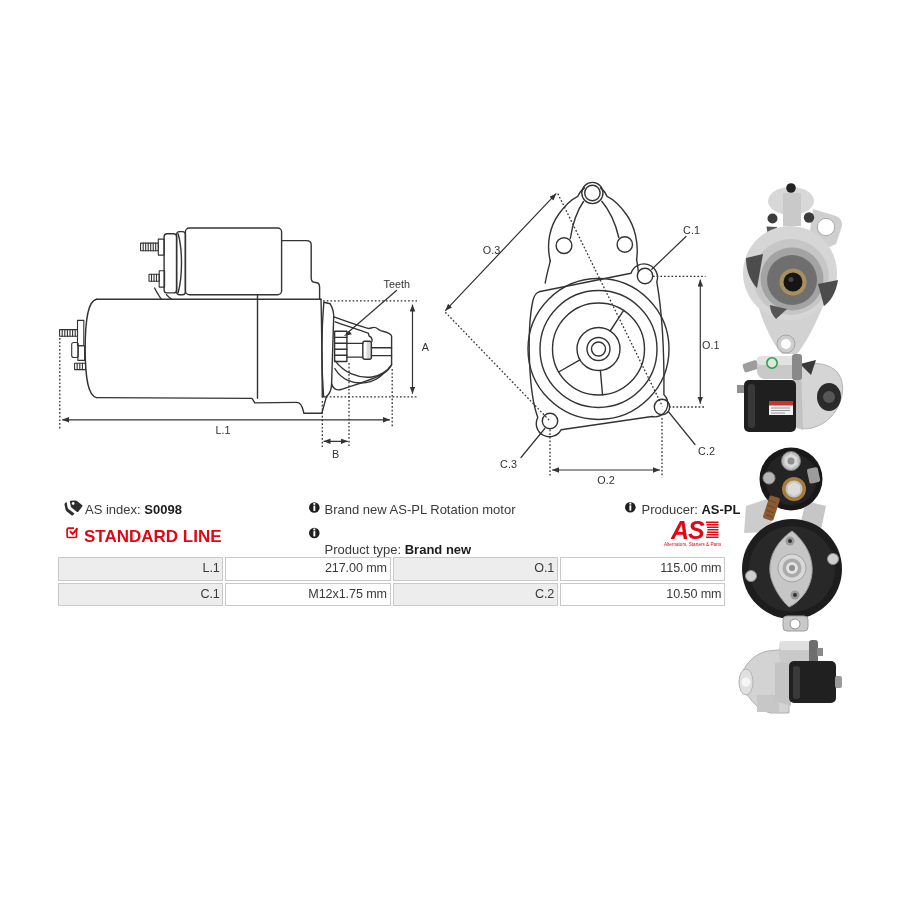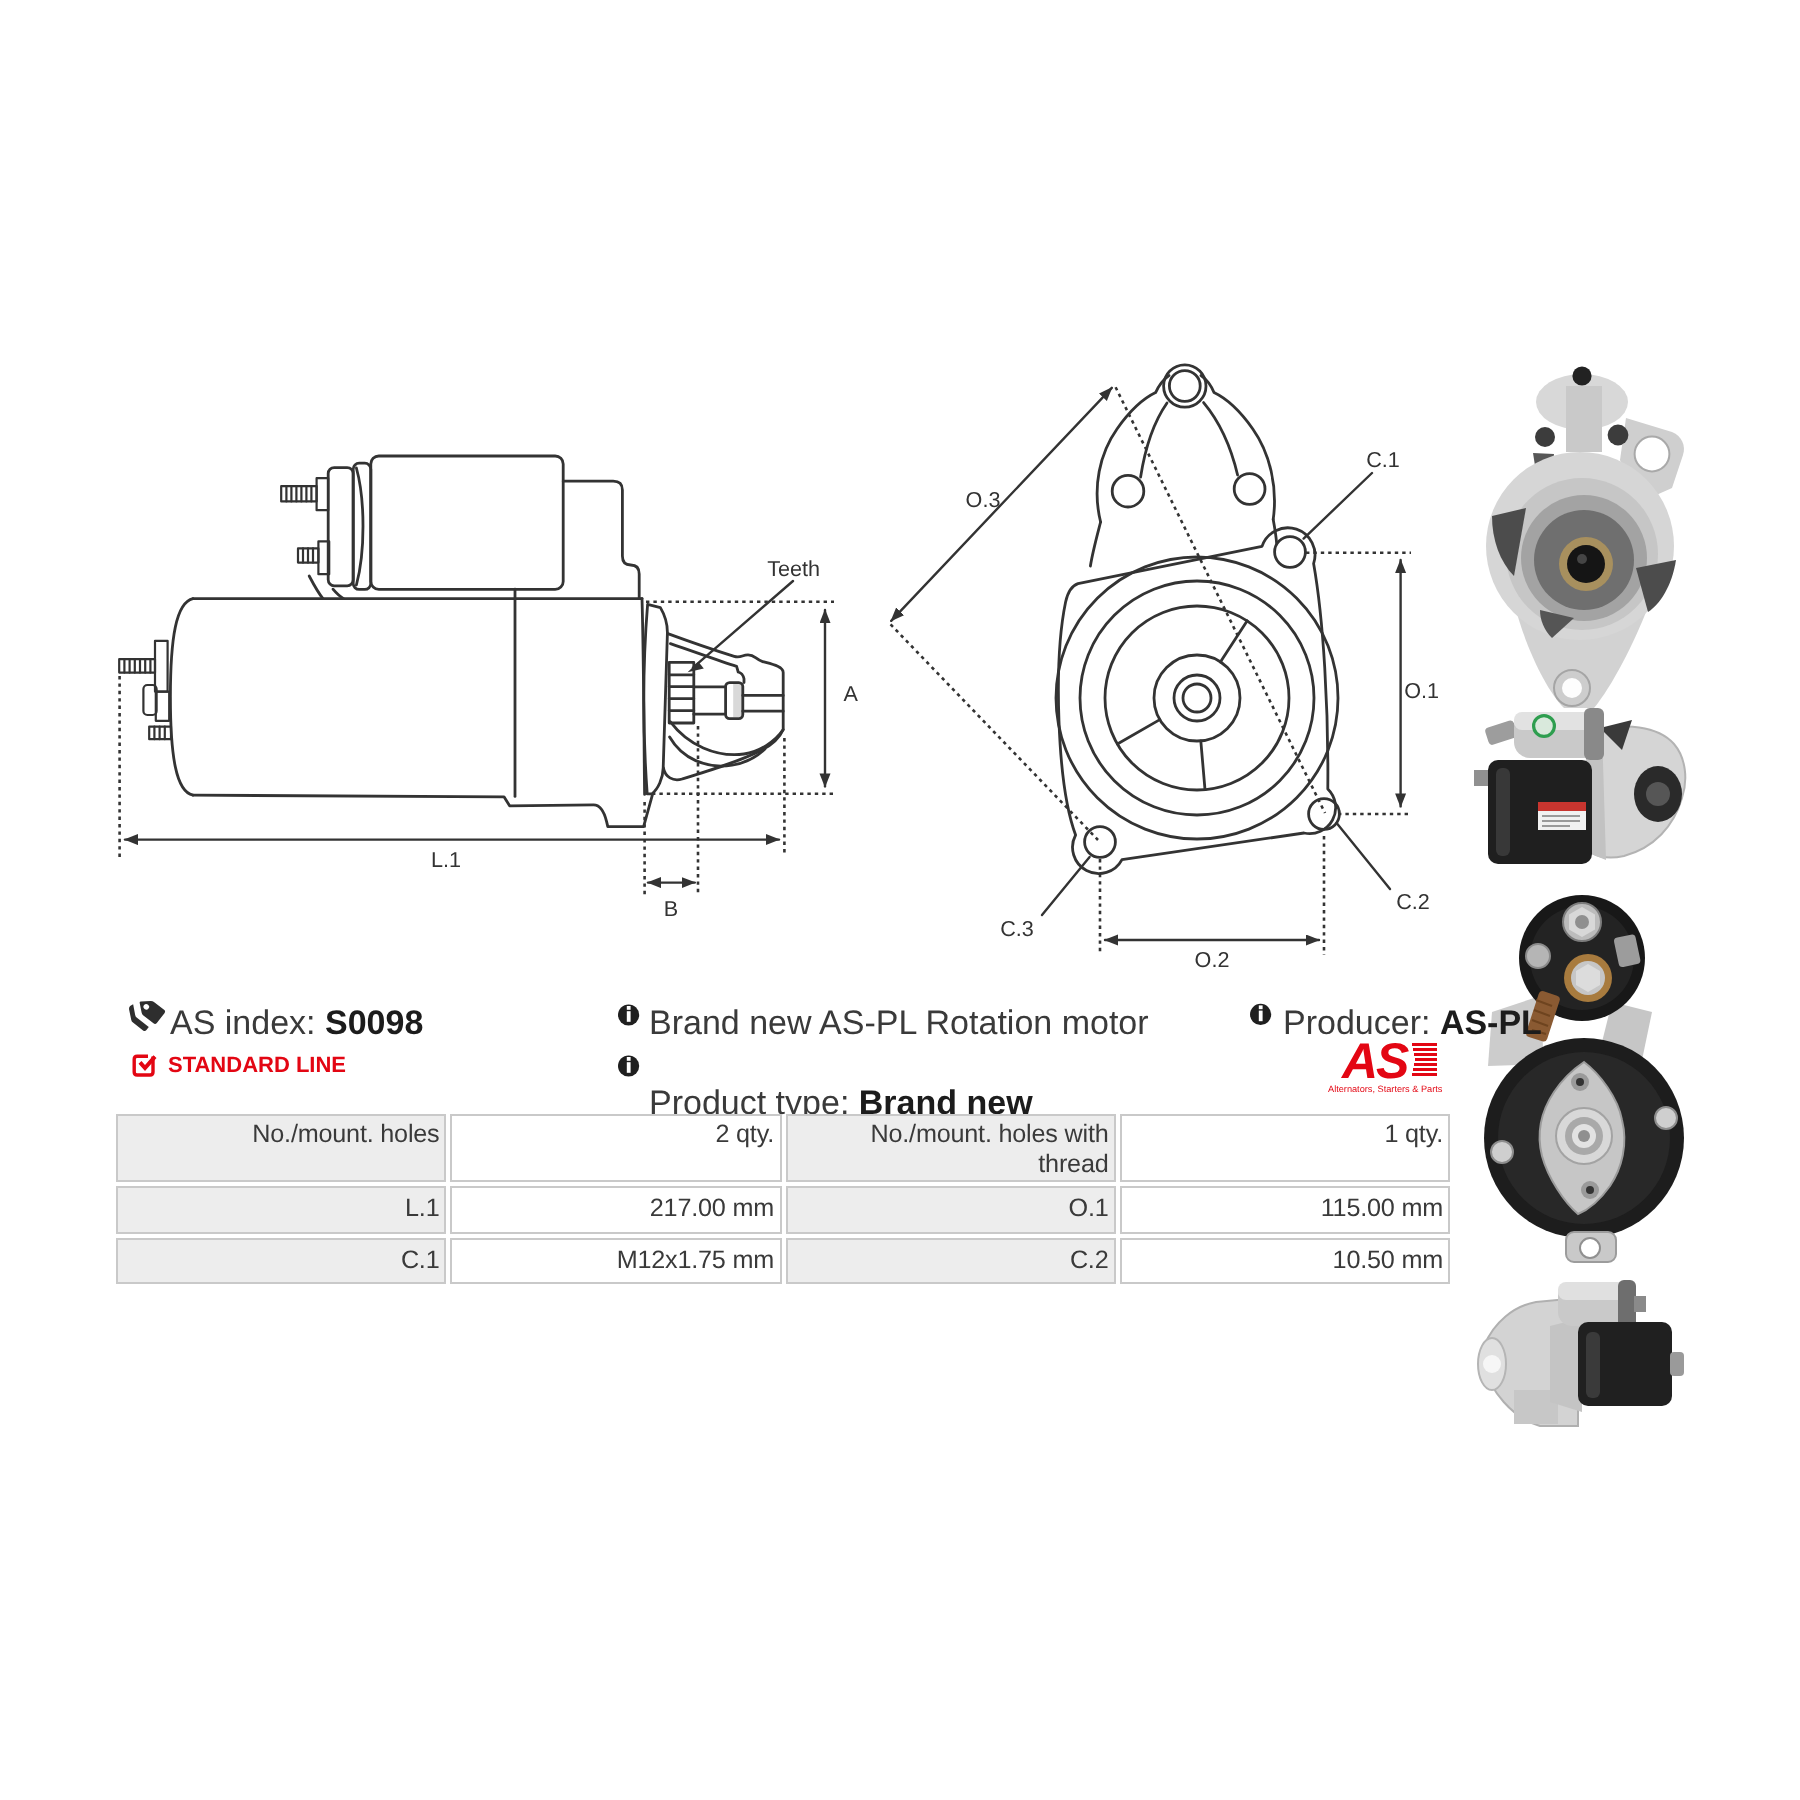--- a/index.html
+++ b/index.html
@@ -1,21 +1,21 @@
 <!DOCTYPE html>
 <html><head>
 <meta charset="utf-8">
 <style>
 html,body{margin:0;padding:0;width:900px;height:900px;background:#fff;
 font-family:"Liberation Sans",sans-serif;}
 #page{position:relative;width:900px;height:900px;overflow:hidden;}
 svg{position:absolute;left:0;top:0;}
-.info{position:absolute;font-size:17px;color:#3a3a3a;white-space:nowrap;}
+.info{position:absolute;font-size:13px;color:#3a3a3a;white-space:nowrap;}
 .info b{color:#1c1c1c;}
-.red{color:#e30613;font-weight:bold;font-size:11px;}
+.red{color:#e30613;font-weight:bold;font-size:17px;}
 #tbl{position:absolute;left:56px;top:555px;width:671px;border-collapse:separate;border-spacing:2px;}
 #tbl td{border:1px solid #c9c9c9;font-size:12.6px;letter-spacing:-0.1px;color:#3a3a3a;
 text-align:right;padding:2px 2.5px 2px 2px;line-height:16px;width:25%;vertical-align:top;}
 #tbl td.l{background:#ededed;}
 #tbl tr.t td{line-height:15px;padding-bottom:0;}
 #tbl tr.b td{line-height:17.5px;}
 </style>
 </head>
 <body>
 <div id="page">
@@ -284,26 +284,20 @@
 <text x="664" y="546" font-family="Liberation Sans,sans-serif" font-size="4.6px">Alternators, Starters &amp; Parts</text>
 </g>
 </svg>
 <div class="info" style="left:85px;top:501.5px;">AS index: <b>S0098</b></div>
 <div class="info red" style="left:84px;top:527px;">STANDARD LINE</div>
 <div class="info" style="left:324.5px;top:501.5px;">Brand new AS-PL Rotation motor</div>
 <div class="info" style="left:324.5px;top:542px;">Product type: <b>Brand new</b></div>
 <div class="info" style="left:641.5px;top:501.5px;">Producer: <b>AS-PL</b></div>
 <table id="tbl">
 <tbody>
-<tr class="t">
-          <td class="l">No./mount. holes</td>
-          <td>2 qty.</td>
-          <td class="l">No./mount. holes with<br>thread</td>
-          <td>1 qty.</td>
-        </tr>
 <tr class="b">
           <td class="l">L.1</td>
           <td>217.00 mm</td>
           <td class="l">O.1</td>
           <td>115.00 mm</td>
         </tr>
 <tr class="b">
           <td class="l">C.1</td>
           <td>M12x1.75 mm</td>
           <td class="l">C.2</td>

